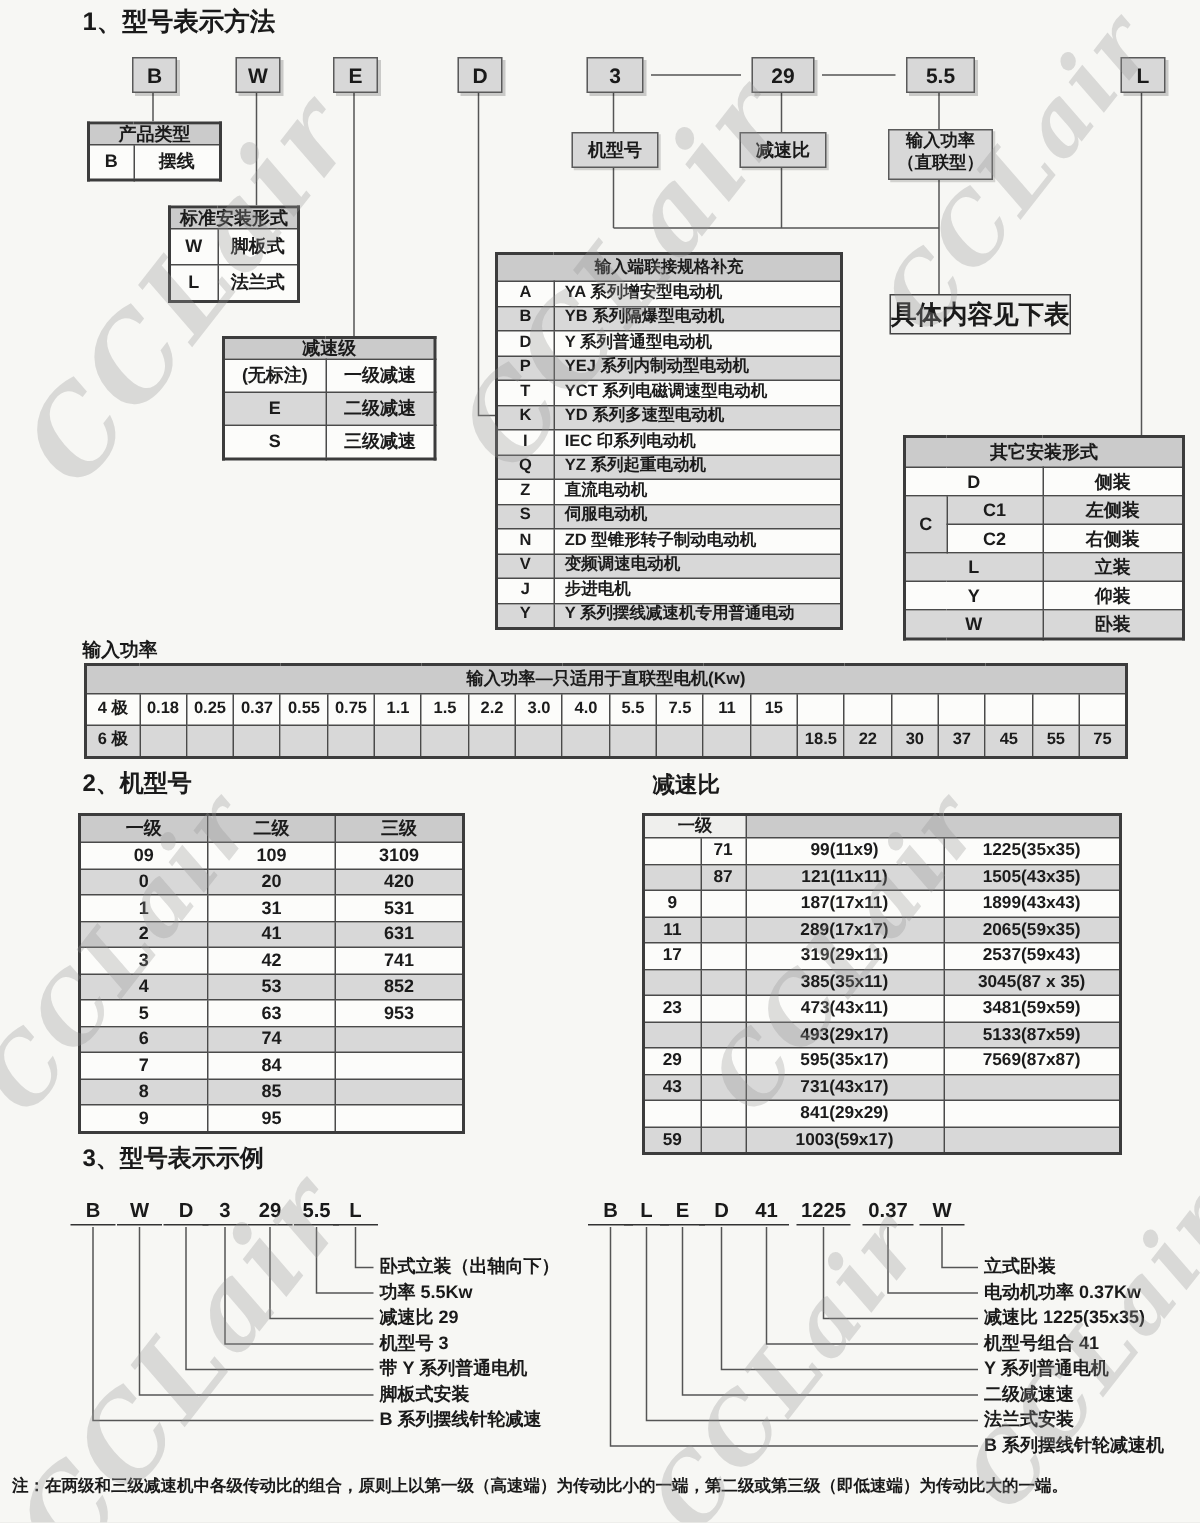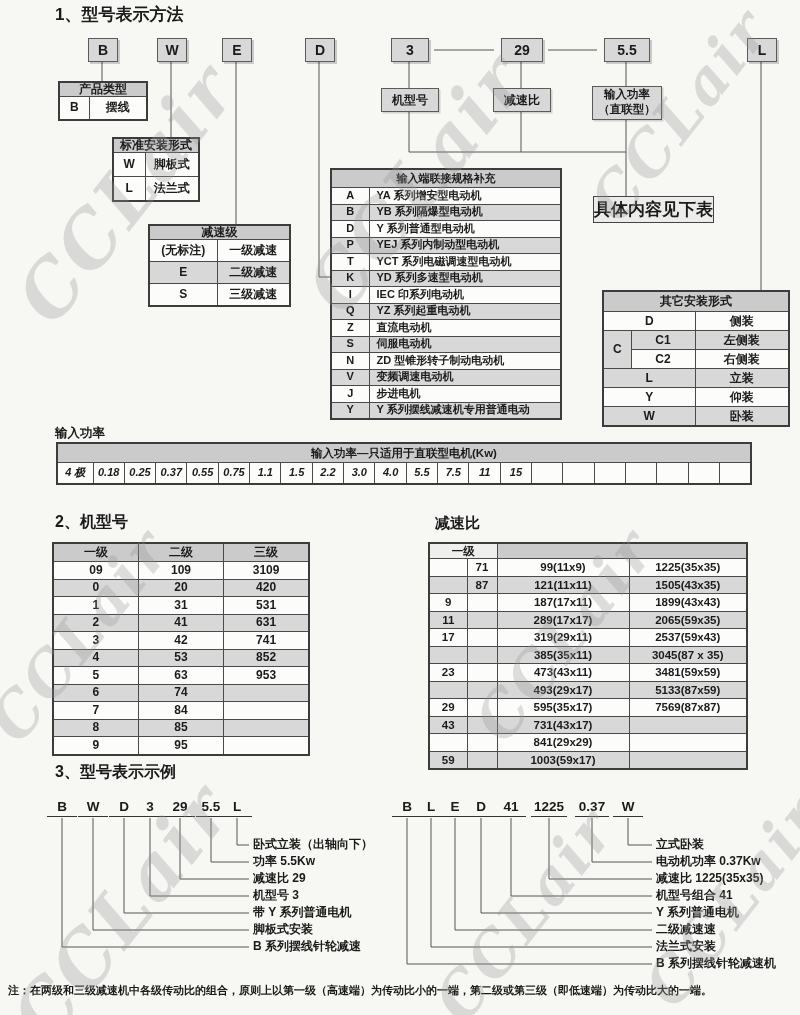--- a/index.html
+++ b/index.html
@@ -51,21 +51,21 @@
   #t-stdmount td{height:23px;}
   #t-stage td{height:21px;}
   #t-conn{font-size:11px;}
   #t-conn td{height:15.5px;}
   #t-conn td.desc{text-align:left; padding-left:7px;}
   #t-conn tbody tr:nth-of-type(even) td{background:#d8d8d8;}
   #t-other td{height:18px; font-size:12px;}
   
   #t-power{font-size:11px;}
   #t-power th{height:18px; font-size:11.5px;}
-  #t-power td{height:20px;font-style:italic;}
+  #t-power td{height:20px;}
   #t-power tr.shade-row td{background:#d8d8d8;}
   
   #t-model th{height:17px;}
   #t-model td{height:16.5px;}
   #t-model tbody tr:nth-of-type(even) td{background:#d8d8d8;}
   #t-ratio{font-size:11.5px;}
   #t-ratio th{height:14px;}
   #t-ratio td{height:16.5px;margin-left:48px;}
   #t-ratio tbody tr:nth-of-type(even) td{background:#d8d8d8;}
   
@@ -375,20 +375,45 @@
           <td>7.5</td>
           <td>11</td>
           <td>15</td>
           <td></td>
           <td></td>
           <td></td>
           <td></td>
           <td></td>
           <td></td>
           <td></td>
+        </tr>
+      <tr class="shade-row">
+
+      <td>6 极</td>
+          <td></td>
+          <td></td>
+          <td></td>
+          <td></td>
+          <td></td>
+          <td></td>
+          <td></td>
+          <td></td>
+          <td></td>
+          <td></td>
+          <td></td>
+          <td></td>
+          <td></td>
+          <td></td>
+          <td>18.5</td>
+          <td>22</td>
+          <td>30</td>
+          <td>37</td>
+          <td>45</td>
+          <td>55</td>
+          <td>75</td>
         </tr>
     </tbody>
   </table>
 
   <div class="sec-title" style="left:55px; top:512px; font-size:16px;">2、机型号</div>
   <div class="sec-title" style="left:435px; top:514px; font-size:15px;">减速比</div>
 
   <table class="t" id="t-model" style="left:52px; top:542px; width:258px;">
     <colgroup>
         <col>

